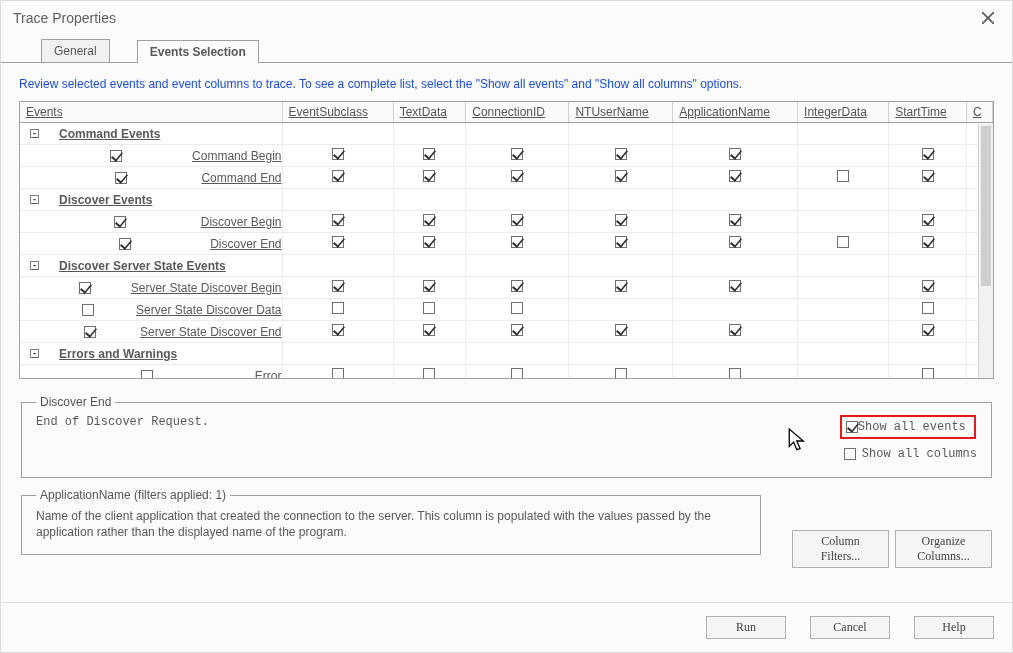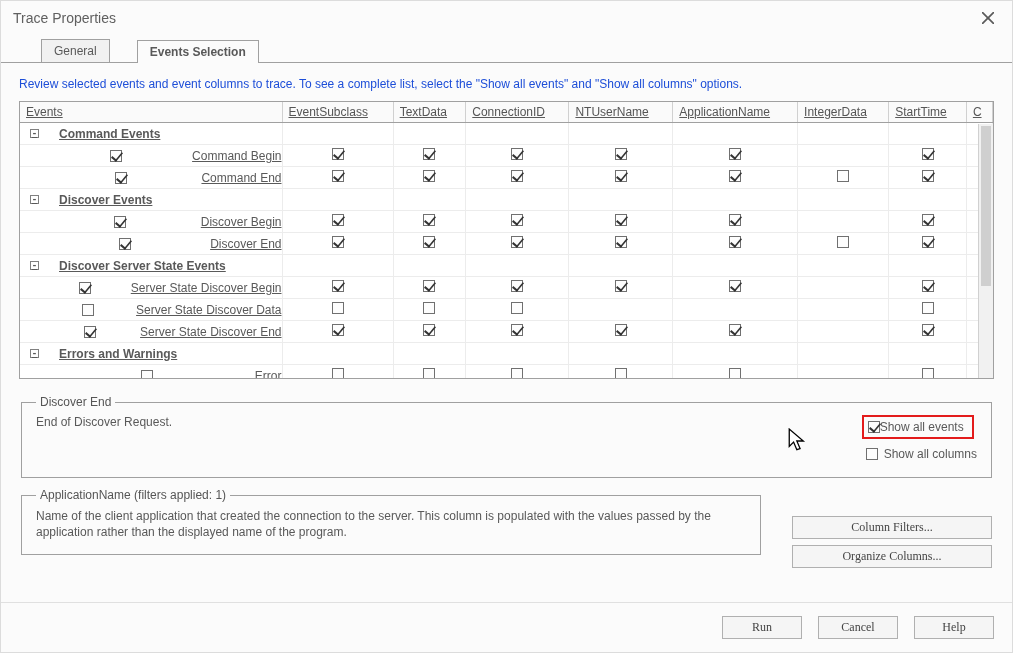--- a/index.html
+++ b/index.html
@@ -155,20 +155,21 @@
   fieldset {
     margin-top: 16px;
     border: 1px solid var(--border);
     padding: 6px 10px 14px 14px;
     position: relative;
   }
   fieldset legend { padding: 0 4px; color:#555; font-size:12px;}
   .fieldset-row {
     display:flex; justify-content: space-between; align-items: flex-start;
     gap:20px;
+    font-family:Liberation Mono, monospace;
   }
   .right-col { display:flex; flex-direction:column; gap:6px; align-items:flex-start;}
   .check-line { display:flex; align-items:center; gap:6px; cursor:pointer; padding:2px 4px;}
   .highlighted {
     border: 2px solid var(--highlight);
     padding: 3px 8px 3px 4px;
     display:flex; align-items:center; gap:0;
   }
   .cursor {
     position:absolute;
@@ -178,32 +179,32 @@
   .btn {
     display:inline-flex; align-items:center; justify-content:center;
     min-width: 80px; padding: 3px 14px;
     border: 1px solid #b0b0b0;
     background: #f5f5f5;
     cursor: pointer;
     font: 12px "Segoe UI";
     color:#444;
   }
   .lower-right {
-    display:flex; flex-direction:column; gap:6px;
+    display:flex; flex-direction:row; gap:6px;
     position:absolute; right:20px; bottom: 84px;
     width:200px;
   }
   .lower-right .btn{ width:100%;}
   .footer {
     position:absolute; bottom: 0; left:0; right:0;
     border-top: 1px solid #e0e0e0;
     background:#fbfbfb;
     height:50px;
     display:flex; justify-content:flex-end; align-items:center;
-    gap: 16px; padding-right:18px;
+    gap: 24px; padding-right:18px;
   }
 </style>
 </head>
 <body>
 
 <div class="window">
 
   <div class="titlebar">
     <span>Trace Properties</span>
     <div class="close-btn">

